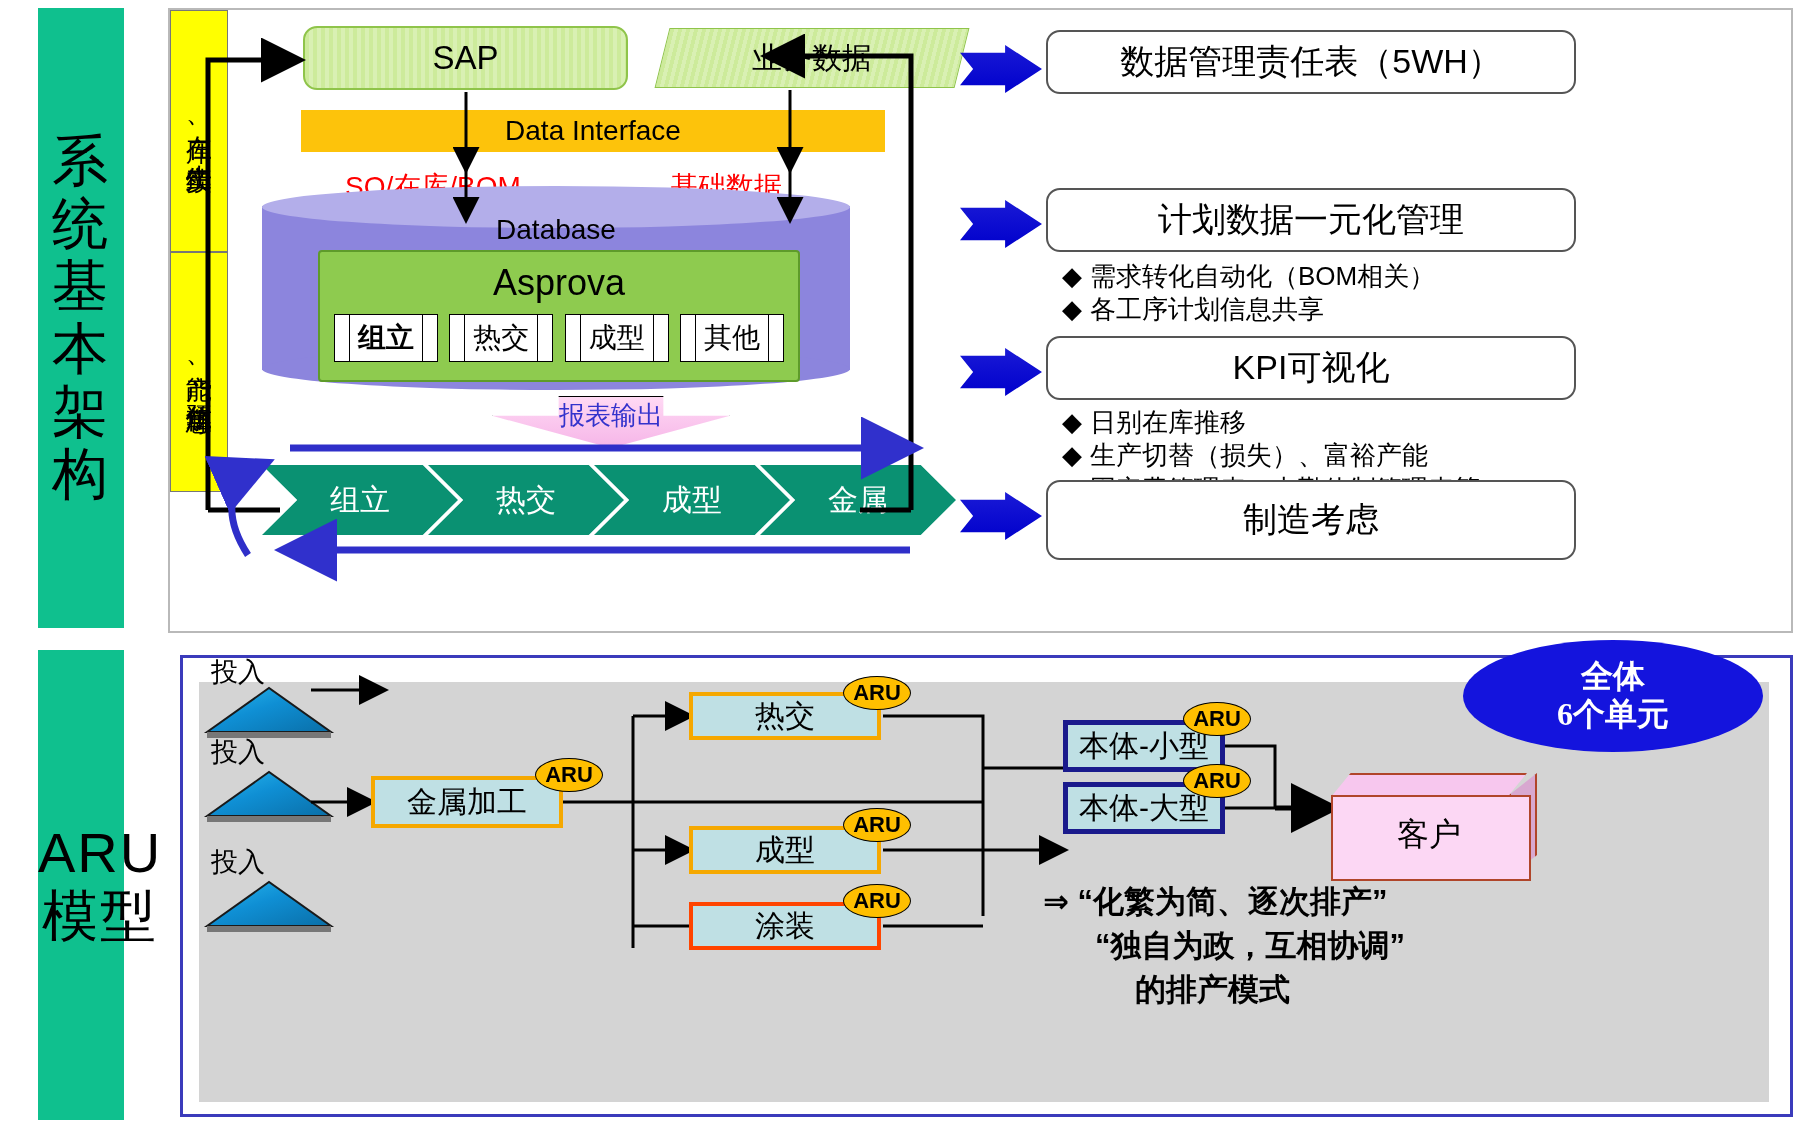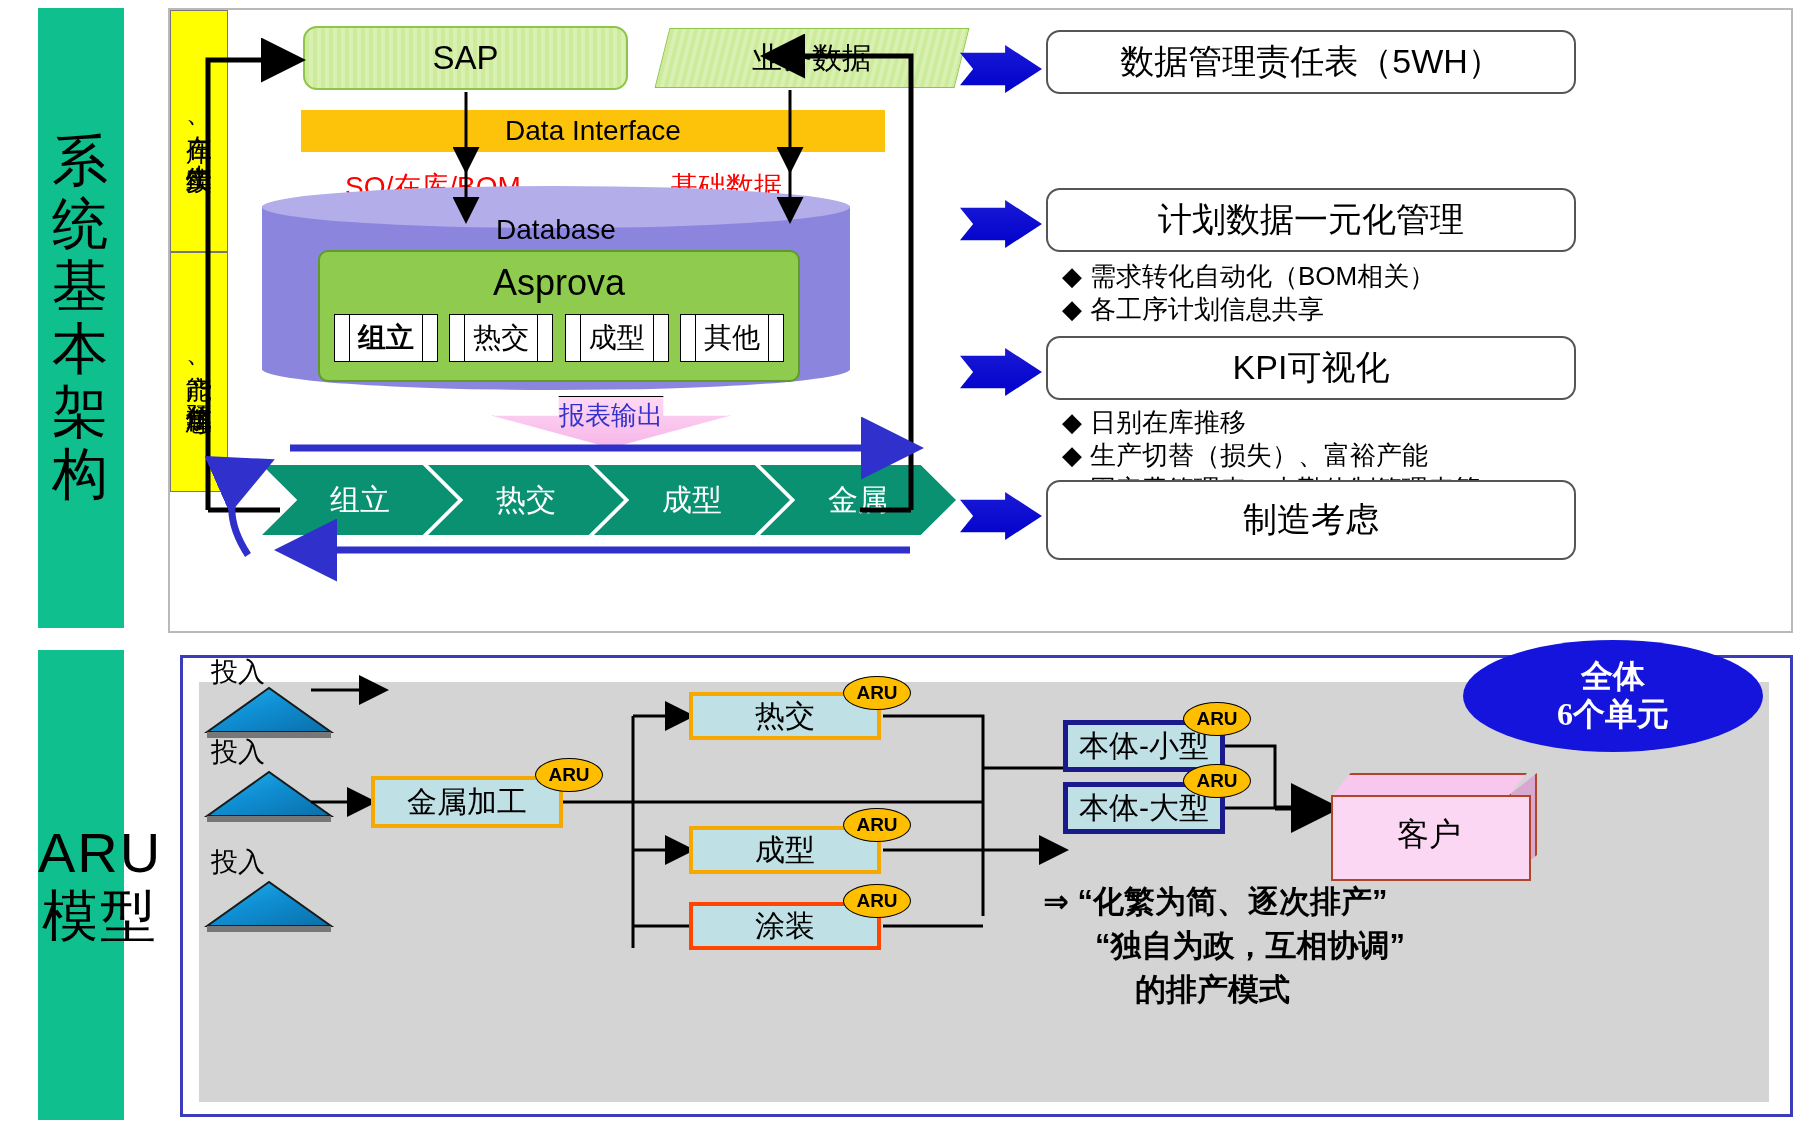--- a/index.html
+++ b/index.html
@@ -31,21 +31,21 @@
              writing-mode:vertical-rl;text-orientation:upright;letter-spacing:1px;
              display:flex;align-items:center;justify-content:center;line-height:1.1;}
 
   .db-cyl{position:absolute;left:297px;top:220px;width:680px;height:228px;}
   .db-body{position:absolute;left:0;top:22px;width:680px;height:184px;background:#8c85dd;}
   .db-top{position:absolute;left:0;top:0;width:680px;height:46px;border-radius:50%;background:#b3aeea;}
   .db-bot{position:absolute;left:0;top:182px;width:680px;height:46px;border-radius:50%;background:#8c85dd;}
   .db-label{position:absolute;left:0;top:32px;width:680px;text-align:center;font-size:28px;color:#000;}
 
   .asprova{position:absolute;left:365px;top:290px;width:546px;height:138px;background:#8ecb4f;
-           border:2px solid #5e9b2a;border-radius:10px;}
+           border:2px solid #5e9b2a;border-radius:4px;}
   .asprova-title{position:absolute;left:0;top:10px;width:546px;text-align:center;font-size:36px;color:#000;}
   .asp-cells{position:absolute;left:18px;top:66px;width:512px;display:flex;justify-content:space-between;}
   .asp-cell{width:118px;height:48px;background:#fff;border:1px solid #000;display:flex;align-items:center;justify-content:center;
             font-size:28px;box-sizing:border-box;position:relative;}
   .asp-cell span{display:block;border-left:1px solid #000;border-right:1px solid #000;padding:0 8px;height:46px;line-height:46px;}
   .asp-cell.bold span{font-weight:bold;}
 
   .redlabel{position:absolute;color:#ff0000;font-size:28px;white-space:nowrap;}
 
   
@@ -71,21 +71,21 @@
   .bullets .dia{color:#000;margin-right:8px;}
 
   
   .arubox{position:absolute;box-sizing:border-box;background:#bfe0e4;display:flex;align-items:center;justify-content:center;
           font-size:30px;color:#000;}
   .arubox.orange{border:4px solid #f5a800;}
   .arubox.navy{border:5px solid #1a1a8c;}
   .arubox.red{border:4px solid #ff4500;}
 
   .arupill{position:absolute;width:66px;height:32px;background:#ffbf00;border:1px solid #000;border-radius:50%;
-           display:flex;align-items:center;justify-content:center;font-size:19px;font-weight:bold;color:#000;}
+           display:flex;align-items:center;justify-content:center;font-size:22px;font-weight:bold;color:#000;}
   .tou{position:absolute;font-size:27px;color:#000;}
 
   .ellipse{position:absolute;background:#1414dd;border-radius:50%;color:#fff;font-weight:bold;font-size:32px;
            display:flex;flex-direction:column;align-items:center;justify-content:center;line-height:1.18;font-family:Liberation Serif, serif;}
 
   .cust{position:absolute;}
   .cust-front{position:absolute;left:0;top:22px;width:196px;height:82px;background:#fcd7f4;border:2px solid #b0452a;}
   .cust-top{position:absolute;left:0;top:0;width:196px;height:24px;background:#f7c7ee;border:2px solid #b0452a;
             clip-path:polygon(10% 0,100% 0,90% 100%,0 100%);box-sizing:border-box;}
   .cust-side{position:absolute;left:178px;top:0px;width:28px;height:104px;background:#d8a8d0;border:2px solid #b0452a;

